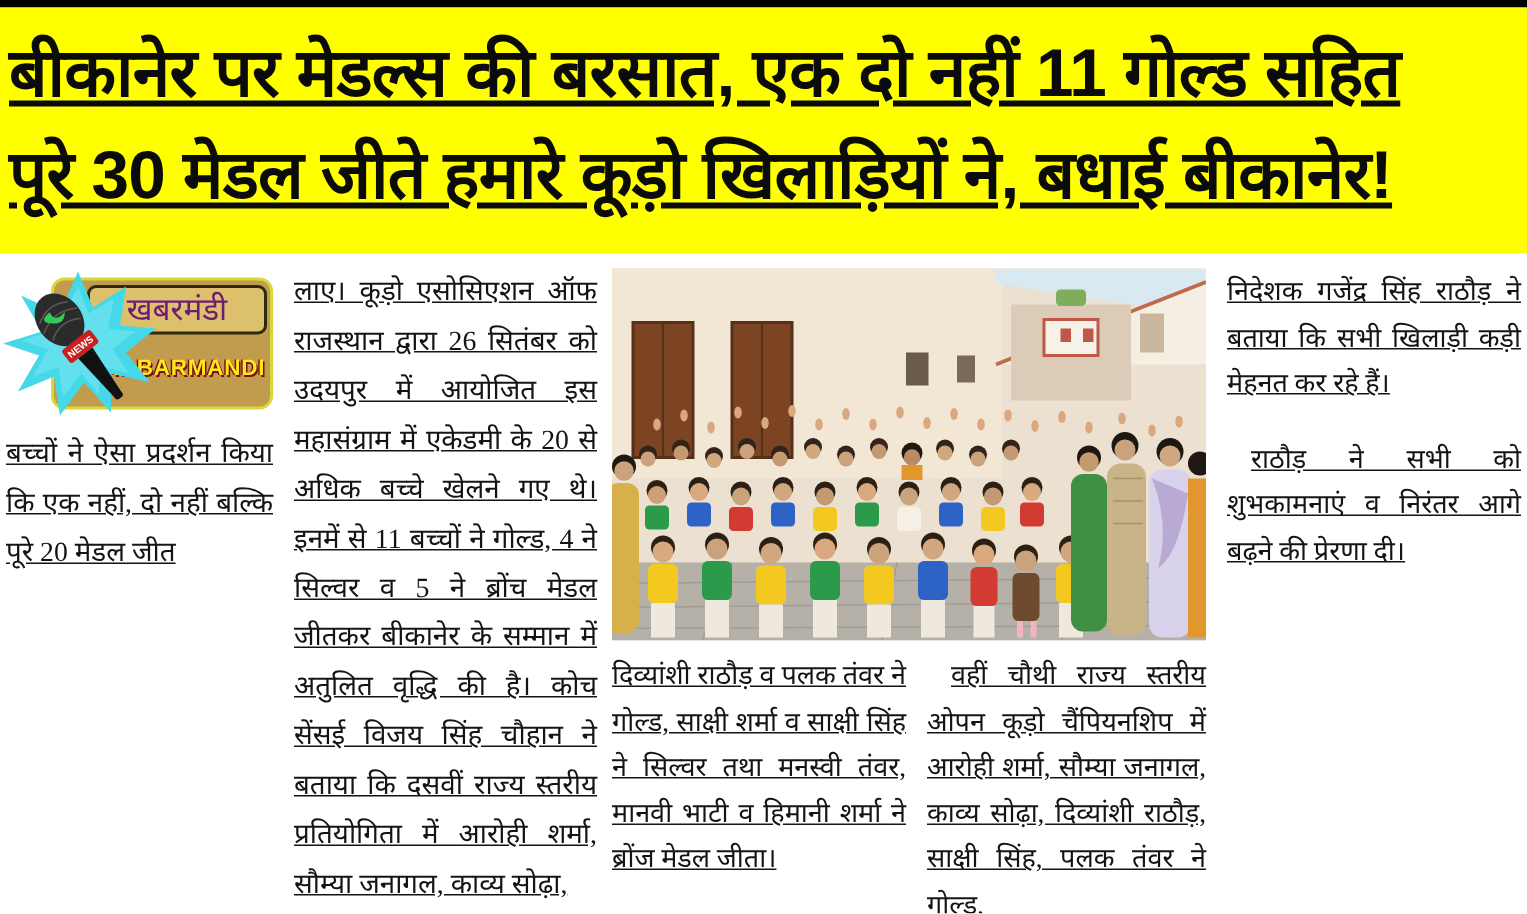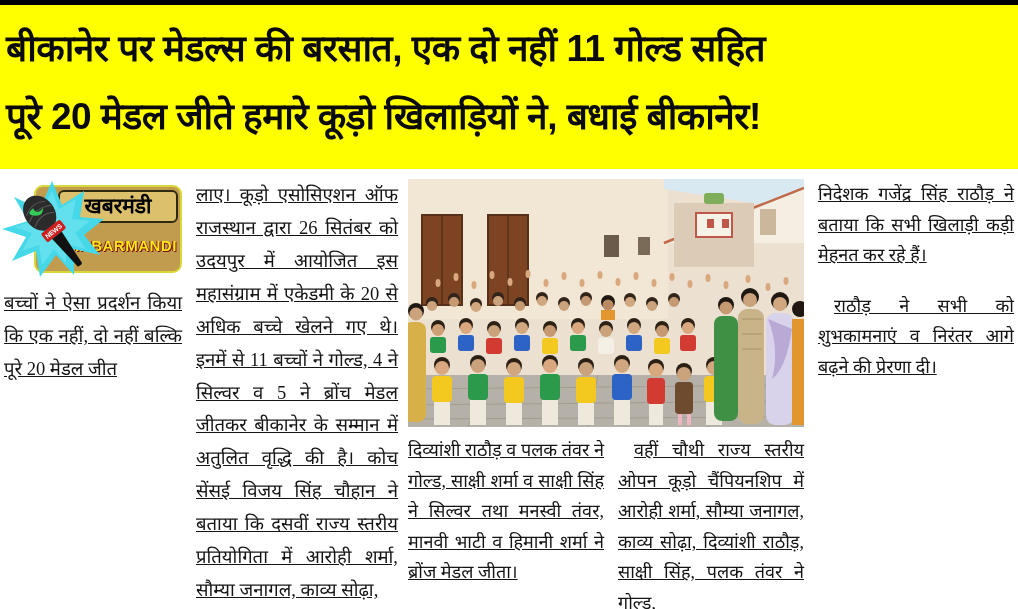--- a/index.html
+++ b/index.html
@@ -2,59 +2,59 @@
 <html><head>
 <meta charset="utf-8">
 <style>
   html,body{margin:0;padding:0;background:#ffffff;}
   .page{position:relative;width:1018px;height:609px;background:#ffffff;overflow:hidden;
         font-family:"Liberation Serif", serif;}
   .top-strip{width:100%;height:5px;background:#000000;}
   .banner{width:100%;height:164px;background:#FFFF00;overflow:hidden;
           padding:10px 0 0 6px;box-sizing:border-box;}
   .banner .hl{font-family:"Liberation Sans", sans-serif;font-weight:800;
-              font-size:37px;line-height:68px;color:#0B0B0B;white-space:nowrap;
-              letter-spacing:-0.5px;}
+              font-size:45px;line-height:68px;color:#0B0B0B;white-space:nowrap;
+              letter-spacing:-0.5px;text-decoration:underline;}
   .content{display:flex;padding:10px 4px 0 4px;box-sizing:border-box;gap:0;}
   .col{color:#141414;font-size:18px;line-height:1.78;text-align:justify;}
   .col p{margin:0;text-decoration:underline;}
   .col p + p{margin-top:20px;}
   .col1{width:178px;margin-right:14px;font-size:18.5px;}
   .col2{width:202px;margin-right:10px;font-size:18.5px;}
   .mid{width:396px;margin-right:14px;}
   .captions{display:flex;margin-top:8px;}
   .col3{width:196px;margin-right:14px;line-height:1.7;}
   .col4{width:186px;line-height:1.7;}
   .col4 p{text-indent:16px;}
   .col5{width:196px;line-height:1.7;}
   .col5 p.indent{text-indent:16px;}
   
   .logo{position:relative;width:178px;height:96px;margin:2px 0 10px 0;}
   .logo-plate{position:absolute;left:30px;top:4px;right:0;bottom:4px;
               background:#C19B4E;border:2px solid #d8d83a;border-radius:9px;}
   .logo-hindi{position:absolute;right:4px;top:9px;width:120px;height:33px;
               background:#DCC06C;border:2px solid #2e2a10;border-radius:6px;
               display:flex;align-items:center;justify-content:center;
-              font-weight:700;font-size:21px;color:#000000;box-sizing:border-box;}
+              font-weight:400;font-size:21px;color:#701a75;box-sizing:border-box;}
   .logo-latin{position:absolute;right:2px;top:52px;width:126px;text-align:center;
               font-family:"Liberation Sans", sans-serif;font-weight:800;font-size:15px;
               color:#FFE81A;letter-spacing:0.5px;
               text-shadow:1px 1px 0 #7a1010, -1px 0 0 #7a1010;}
   .photo{width:396px;height:248px;overflow:hidden;background:#ece0d0;}
 </style>
 </head>
 <body>
 
 <div class="page">
 
   <div class="top-strip"></div>
 
   <header class="banner">
     <div class="hl">बीकानेर पर मेडल्स की बरसात, एक दो नहीं 11 गोल्ड सहित</div>
-    <div class="hl">पूरे 20 मेडल जीते हमारे कूड़ो खिलाड़ियों ने, बधाई बीकानेर!</div>
+    <div class="hl">पूरे 30 मेडल जीते हमारे कूड़ो खिलाड़ियों ने, बधाई बीकानेर!</div>
   </header>
 
   <main class="content">
 
     <div class="col col1">
       <div class="logo">
         <div class="logo-plate"></div>
         <div class="logo-hindi">खबरमंडी</div>
         <div class="logo-latin">KHABARMANDI</div>
         <svg style="position:absolute;left:-4px;top:-2px;" width="104" height="100" viewBox="0 0 104 100">

